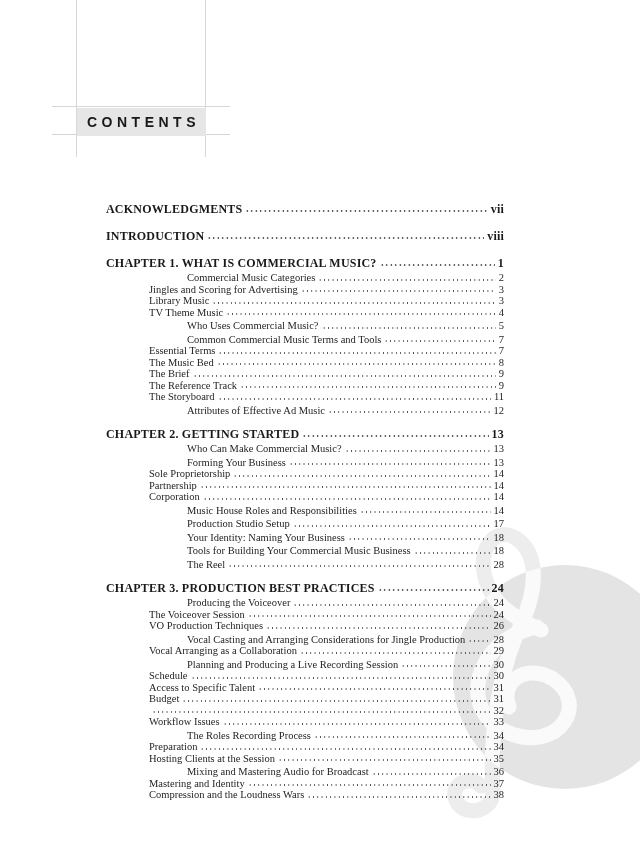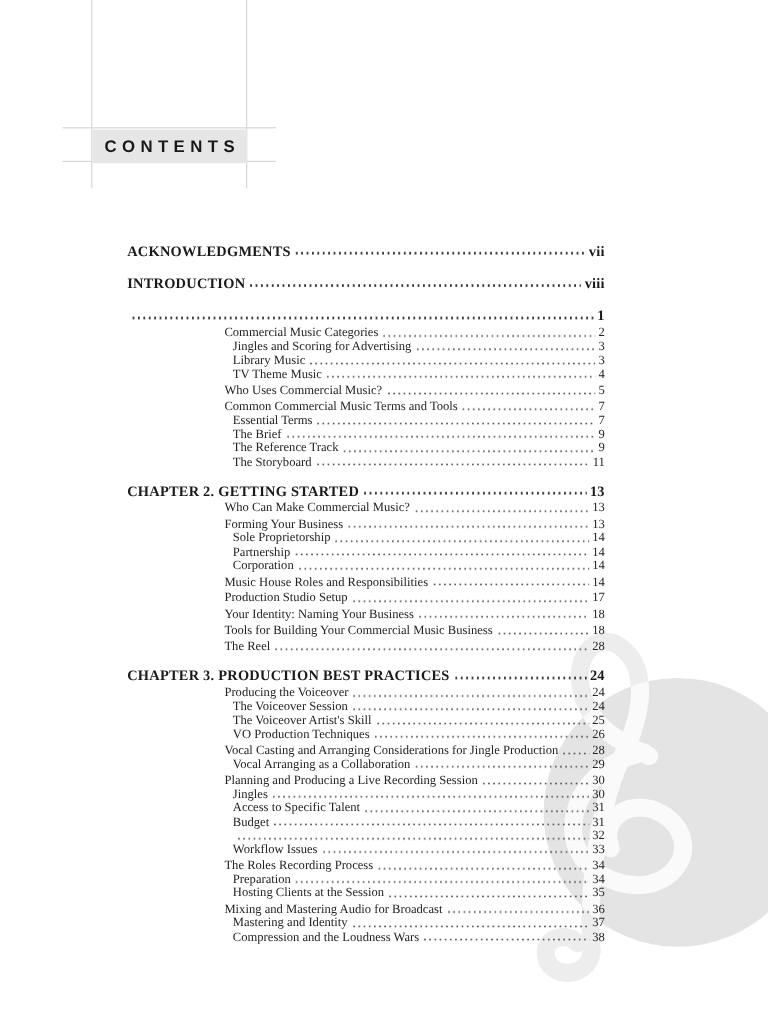--- a/index.html
+++ b/index.html
@@ -26,21 +26,21 @@
   .row { display:flex; align-items:stretch; font-size:10.5px; line-height:11.5px; color:#242424; }
   .row .label { white-space:nowrap; }
   .row .pagenum { white-space:nowrap; }
   .leader {
     flex:1 1 auto; margin:0 3px 0 3px; min-width:10px;
     background-image:radial-gradient(circle, #4f4f4f 0.7px, rgba(0,0,0,0) 0.95px);
     background-size:4.3px 4px; background-repeat:repeat-x;
     background-position:left bottom 2px;
   }
   .lvl1 { margin-left:81px; margin-top:2px; }
-  .lvl2 { margin-left:88px; }
+  .lvl2 { margin-left:43px; }
   .bold-row { font-weight:bold; font-size:12px; line-height:13px; margin-top:12px; color:#1a1a1a; letter-spacing:0.2px; }
   .bold-row.front-gap { margin-top:14px; }
   .bold-row:first-child { margin-top:0; }
   .bold-row .leader {
     background-image:radial-gradient(circle, #2e2e2e 0.85px, rgba(0,0,0,0) 1.05px);
     background-size:4.5px 4px; background-position:left bottom 3px;
   }
 </style>
 </head>
 <body>
@@ -84,20 +84,21 @@
         <span class="label">ACKNOWLEDGMENTS</span>
         <span class="leader"></span>
         <span class="pagenum">vii</span>
       </div>
       <div class="row bold-row front-gap">
         <span class="label">INTRODUCTION</span>
         <span class="leader"></span>
         <span class="pagenum">viii</span>
       </div>
       <div class="row bold-row front-gap">
+        <span class="label">CHAPTER 1. WHAT IS COMMERCIAL MUSIC?</span>
         <span class="leader"></span>
         <span class="pagenum">1</span>
       </div>
       <div class="row lvl1">
         <span class="label">Commercial Music Categories</span>
         <span class="leader"></span>
         <span class="pagenum">2</span>
       </div>
       <div class="row lvl2">
         <span class="label">Jingles and Scoring for Advertising</span>
@@ -123,33 +124,43 @@
         <span class="label">Common Commercial Music Terms and Tools</span>
         <span class="leader"></span>
         <span class="pagenum">7</span>
       </div>
       <div class="row lvl2">
         <span class="label">Essential Terms</span>
         <span class="leader"></span>
         <span class="pagenum">7</span>
       </div>
       <div class="row lvl2">
+        <span class="label">The Music Bed</span>
+        <span class="leader"></span>
+        <span class="pagenum">8</span>
+      </div>
+      <div class="row lvl2">
         <span class="label">The Brief</span>
         <span class="leader"></span>
         <span class="pagenum">9</span>
       </div>
       <div class="row lvl2">
         <span class="label">The Reference Track</span>
         <span class="leader"></span>
         <span class="pagenum">9</span>
       </div>
       <div class="row lvl2">
         <span class="label">The Storyboard</span>
         <span class="leader"></span>
         <span class="pagenum">11</span>
+      </div>
+      <div class="row lvl1">
+        <span class="label">Attributes of Effective Ad Music</span>
+        <span class="leader"></span>
+        <span class="pagenum">12</span>
       </div>
       <div class="row bold-row">
         <span class="label">CHAPTER 2. GETTING STARTED</span>
         <span class="leader"></span>
         <span class="pagenum">13</span>
       </div>
       <div class="row lvl1">
         <span class="label">Who Can Make Commercial Music?</span>
         <span class="leader"></span>
         <span class="pagenum">13</span>
@@ -208,46 +219,41 @@
         <span class="label">Producing the Voiceover</span>
         <span class="leader"></span>
         <span class="pagenum">24</span>
       </div>
       <div class="row lvl2">
         <span class="label">The Voiceover Session</span>
         <span class="leader"></span>
         <span class="pagenum">24</span>
       </div>
       <div class="row lvl2">
-        <span class="label">The Voiceover Artist's Skill</span>
-        <span class="leader"></span>
-        <span class="pagenum">25</span>
-      </div>
-      <div class="row lvl2">
         <span class="label">VO Production Techniques</span>
         <span class="leader"></span>
         <span class="pagenum">26</span>
       </div>
       <div class="row lvl1">
         <span class="label">Vocal Casting and Arranging Considerations for Jingle Production</span>
         <span class="leader"></span>
         <span class="pagenum">28</span>
       </div>
       <div class="row lvl2">
         <span class="label">Vocal Arranging as a Collaboration</span>
         <span class="leader"></span>
         <span class="pagenum">29</span>
       </div>
       <div class="row lvl1">
         <span class="label">Planning and Producing a Live Recording Session</span>
         <span class="leader"></span>
         <span class="pagenum">30</span>
       </div>
       <div class="row lvl2">
-        <span class="label">Jingles</span>
+        <span class="label">Schedule</span>
         <span class="leader"></span>
         <span class="pagenum">30</span>
       </div>
       <div class="row lvl2">
         <span class="label">Access to Specific Talent</span>
         <span class="leader"></span>
         <span class="pagenum">31</span>
       </div>
       <div class="row lvl2">
         <span class="label">Budget</span>

